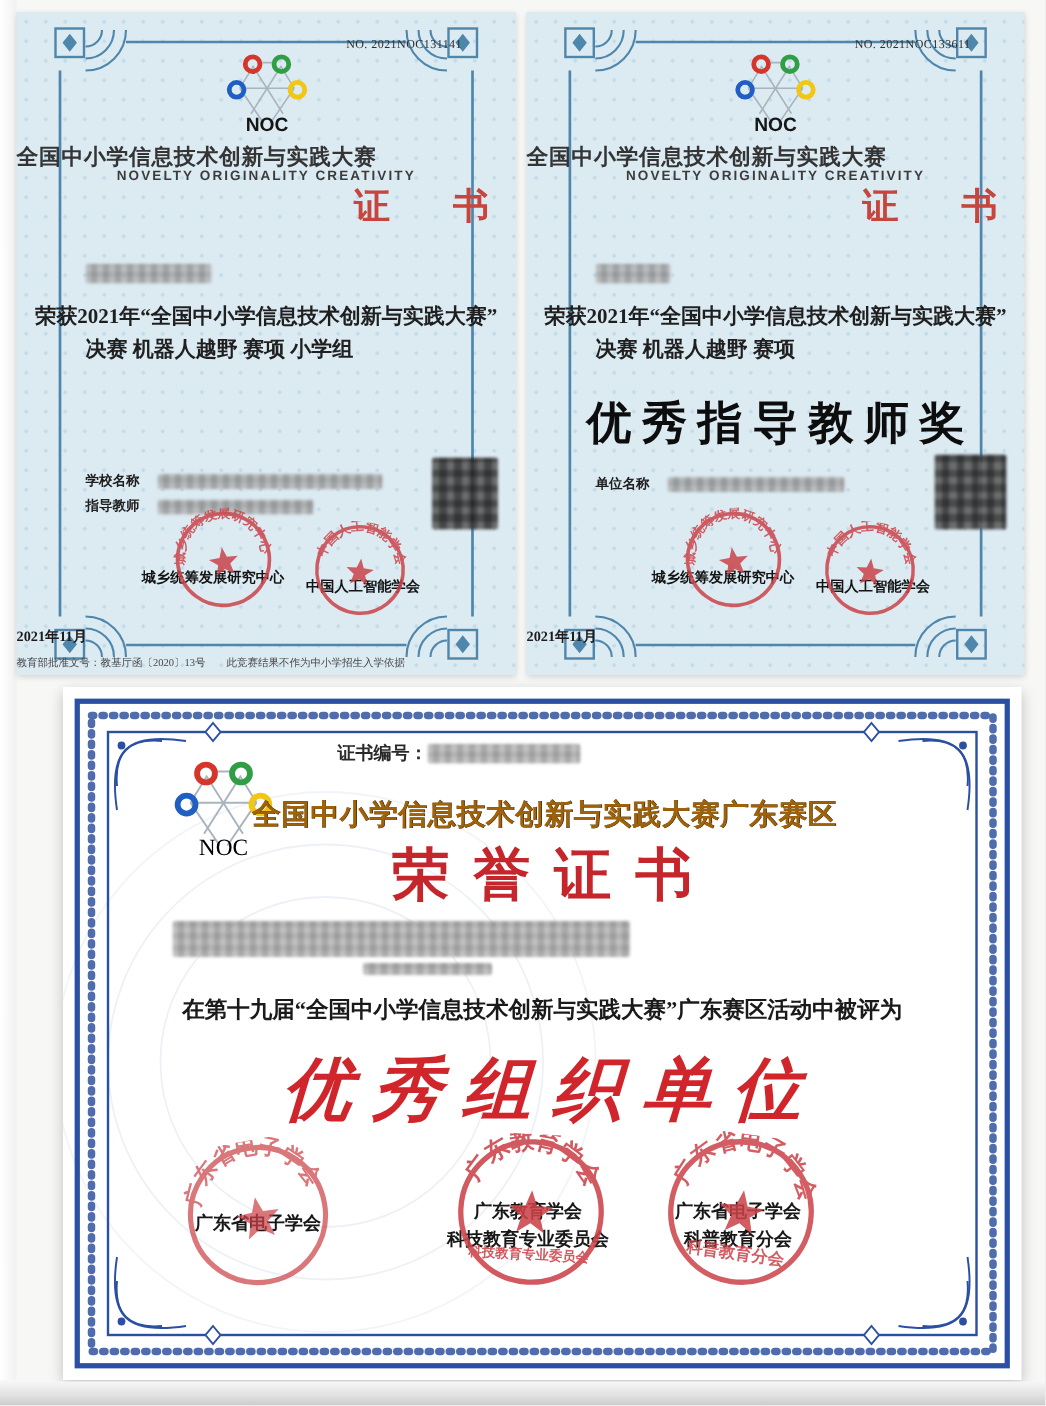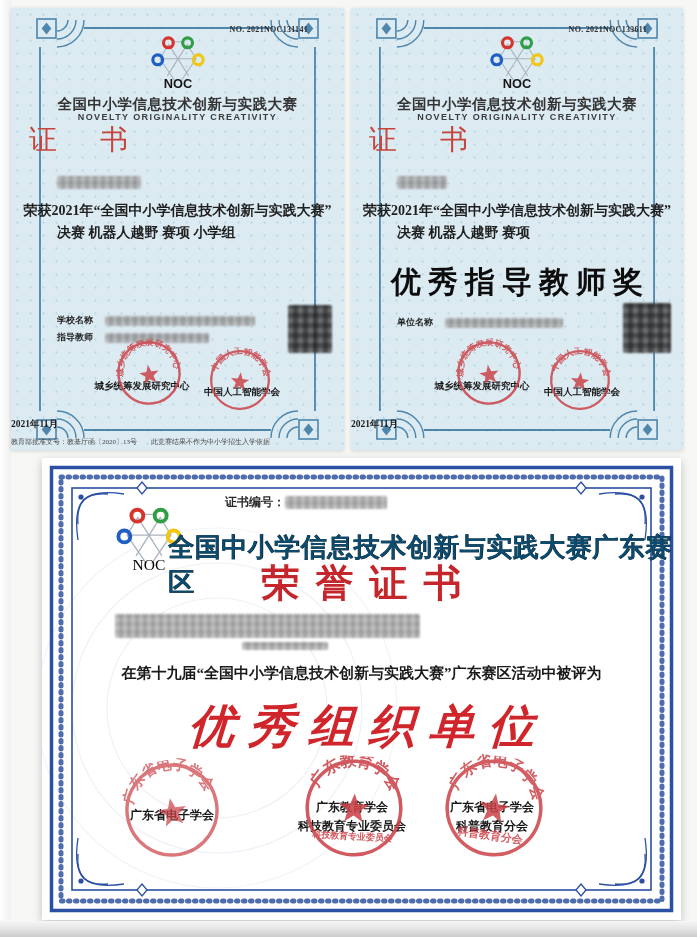--- a/index.html
+++ b/index.html
@@ -7,29 +7,29 @@
   body{font-family:"Liberation Serif",serif}
   .page{position:relative;width:697px;height:937px;background:#f7f7f6;overflow:hidden}
   .left-edge{position:absolute;left:0;top:0;width:11px;height:920px;background:linear-gradient(90deg,#ffffff,#f1f1f1)}
   .bottom-shade{position:absolute;left:0;bottom:0;width:697px;height:16px;background:linear-gradient(180deg,#f6f6f6,#e2e2e2 55%,#cccccc)}
 
   
   .cert-blue{position:absolute;top:8px;height:442px;background-color:#dceaf2;
     background-image:radial-gradient(rgba(150,195,220,.38) 1px,transparent 1.3px);
     background-size:13px 13px;box-shadow:0 1px 4px rgba(0,0,0,.15)}
   .frame{position:absolute;inset:0;width:100%;height:100%;color:#4e86ac}
-  .cert-no{position:absolute;top:17px;right:36px;font-size:8px;font-weight:bold;color:#2e2e2e;letter-spacing:.3px}
+  .cert-no{position:absolute;top:17px;right:36px;font-size:8px;font-weight:normal;color:#2e2e2e;letter-spacing:.3px}
   .logo{position:absolute;left:50%;transform:translateX(-50%)}
   .logo text{font-family:"Liberation Sans",sans-serif;font-weight:bold;fill:#161616}
-  .org-cn{position:absolute;top:87px;width:100%;text-align:center;font-family:Liberation Mono, monospace;
+  .org-cn{position:absolute;top:87px;width:100%;font-family:Liberation Mono, monospace;
     font-weight:900;font-size:14.5px;letter-spacing:.5px;color:#343434}
   .org-en{position:absolute;top:104px;width:100%;text-align:center;font-family:"Liberation Sans",sans-serif;
     font-weight:700;font-size:9px;letter-spacing:1.4px;color:#3c3c3c}
-  .cert-title{position:absolute;top:113px;width:100%;text-align:left;color:#c6453c;font-weight:400;
-    font-size:28px;letter-spacing:18px;text-indent:18px}
+  .cert-title{position:absolute;top:113px;width:100%;text-align:right;color:#c6453c;font-weight:700;
+    font-size:24px;letter-spacing:18px;text-indent:18px}
   .blur{position:absolute;border-radius:2px;filter:blur(1.2px);opacity:.8;
     background:repeating-linear-gradient(0deg,#cdcdcd 0 4px,#b9b9b9 4px 8px),
                repeating-linear-gradient(90deg,rgba(214,214,214,.85) 0 4px,rgba(171,171,171,.85) 4px 8px);
     background-blend-mode:multiply}
   .qr{position:absolute;border-radius:2px;filter:blur(1px);opacity:.92;
     background:repeating-linear-gradient(0deg,#909090 0 5px,#5c5c5c 5px 10px),
                repeating-linear-gradient(90deg,rgba(165,165,165,.9) 0 5px,rgba(85,85,85,.9) 5px 10px);
     background-blend-mode:multiply}
   .body-line{position:absolute;color:#1f1f1f;font-weight:700;font-size:14px}
   .centered{width:100%;text-align:center}
@@ -44,21 +44,21 @@
   .date{position:absolute;width:100%;color:#1c1c1c;font-weight:700;font-size:9.5px}
   .footnote{position:absolute;top:429px;width:100%;text-align:left;font-size:7px;color:#474747}
 
   
   .cert-white{position:absolute;left:42px;top:458px;width:639px;height:462px;background:#ffffff;
     box-shadow:0 3px 9px rgba(0,0,0,.22)}
   .b-frame{position:absolute;inset:0;width:100%;height:100%;color:#2b4fa2}
   .b-number{position:absolute;left:183px;top:36px;display:flex;align-items:center;font-size:12px;font-weight:700;color:#2a2a2a}
   .b-logo{position:absolute;left:68px;top:46px}
   .b-org{position:absolute;left:126px;top:72px;font-family:"Liberation Sans",sans-serif;font-weight:900;
-    font-size:26px;color:#0c4a6e;letter-spacing:.5px;text-shadow:.4px 0 0 #0a0a0a}
+    font-size:19px;color:#a16207;letter-spacing:.5px;text-shadow:.4px 0 0 #0a0a0a}
   .b-title{position:absolute;top:100px;width:100%;text-align:center;color:#c5262b;font-weight:900;
     font-size:38px;letter-spacing:16px;text-indent:16px}
   .b-body{position:absolute;top:206px;width:100%;text-align:center;font-size:15px;font-weight:600;color:#1a1a1a}
   .b-award{position:absolute;top:238px;width:100%;text-align:center;color:#d0252b;font-weight:900;font-style:italic;
     font-size:46px;letter-spacing:14px;text-indent:14px;transform:skewX(-3deg)}
   .b-printed{position:absolute;text-align:center;color:#171717;font-weight:700;font-size:12px;line-height:1.55}
   .b-date{position:absolute;top:414px;width:100%;text-align:center;font-size:13px;font-weight:700;color:#1c1c1c}
 </style>
 </head>
 <body>

